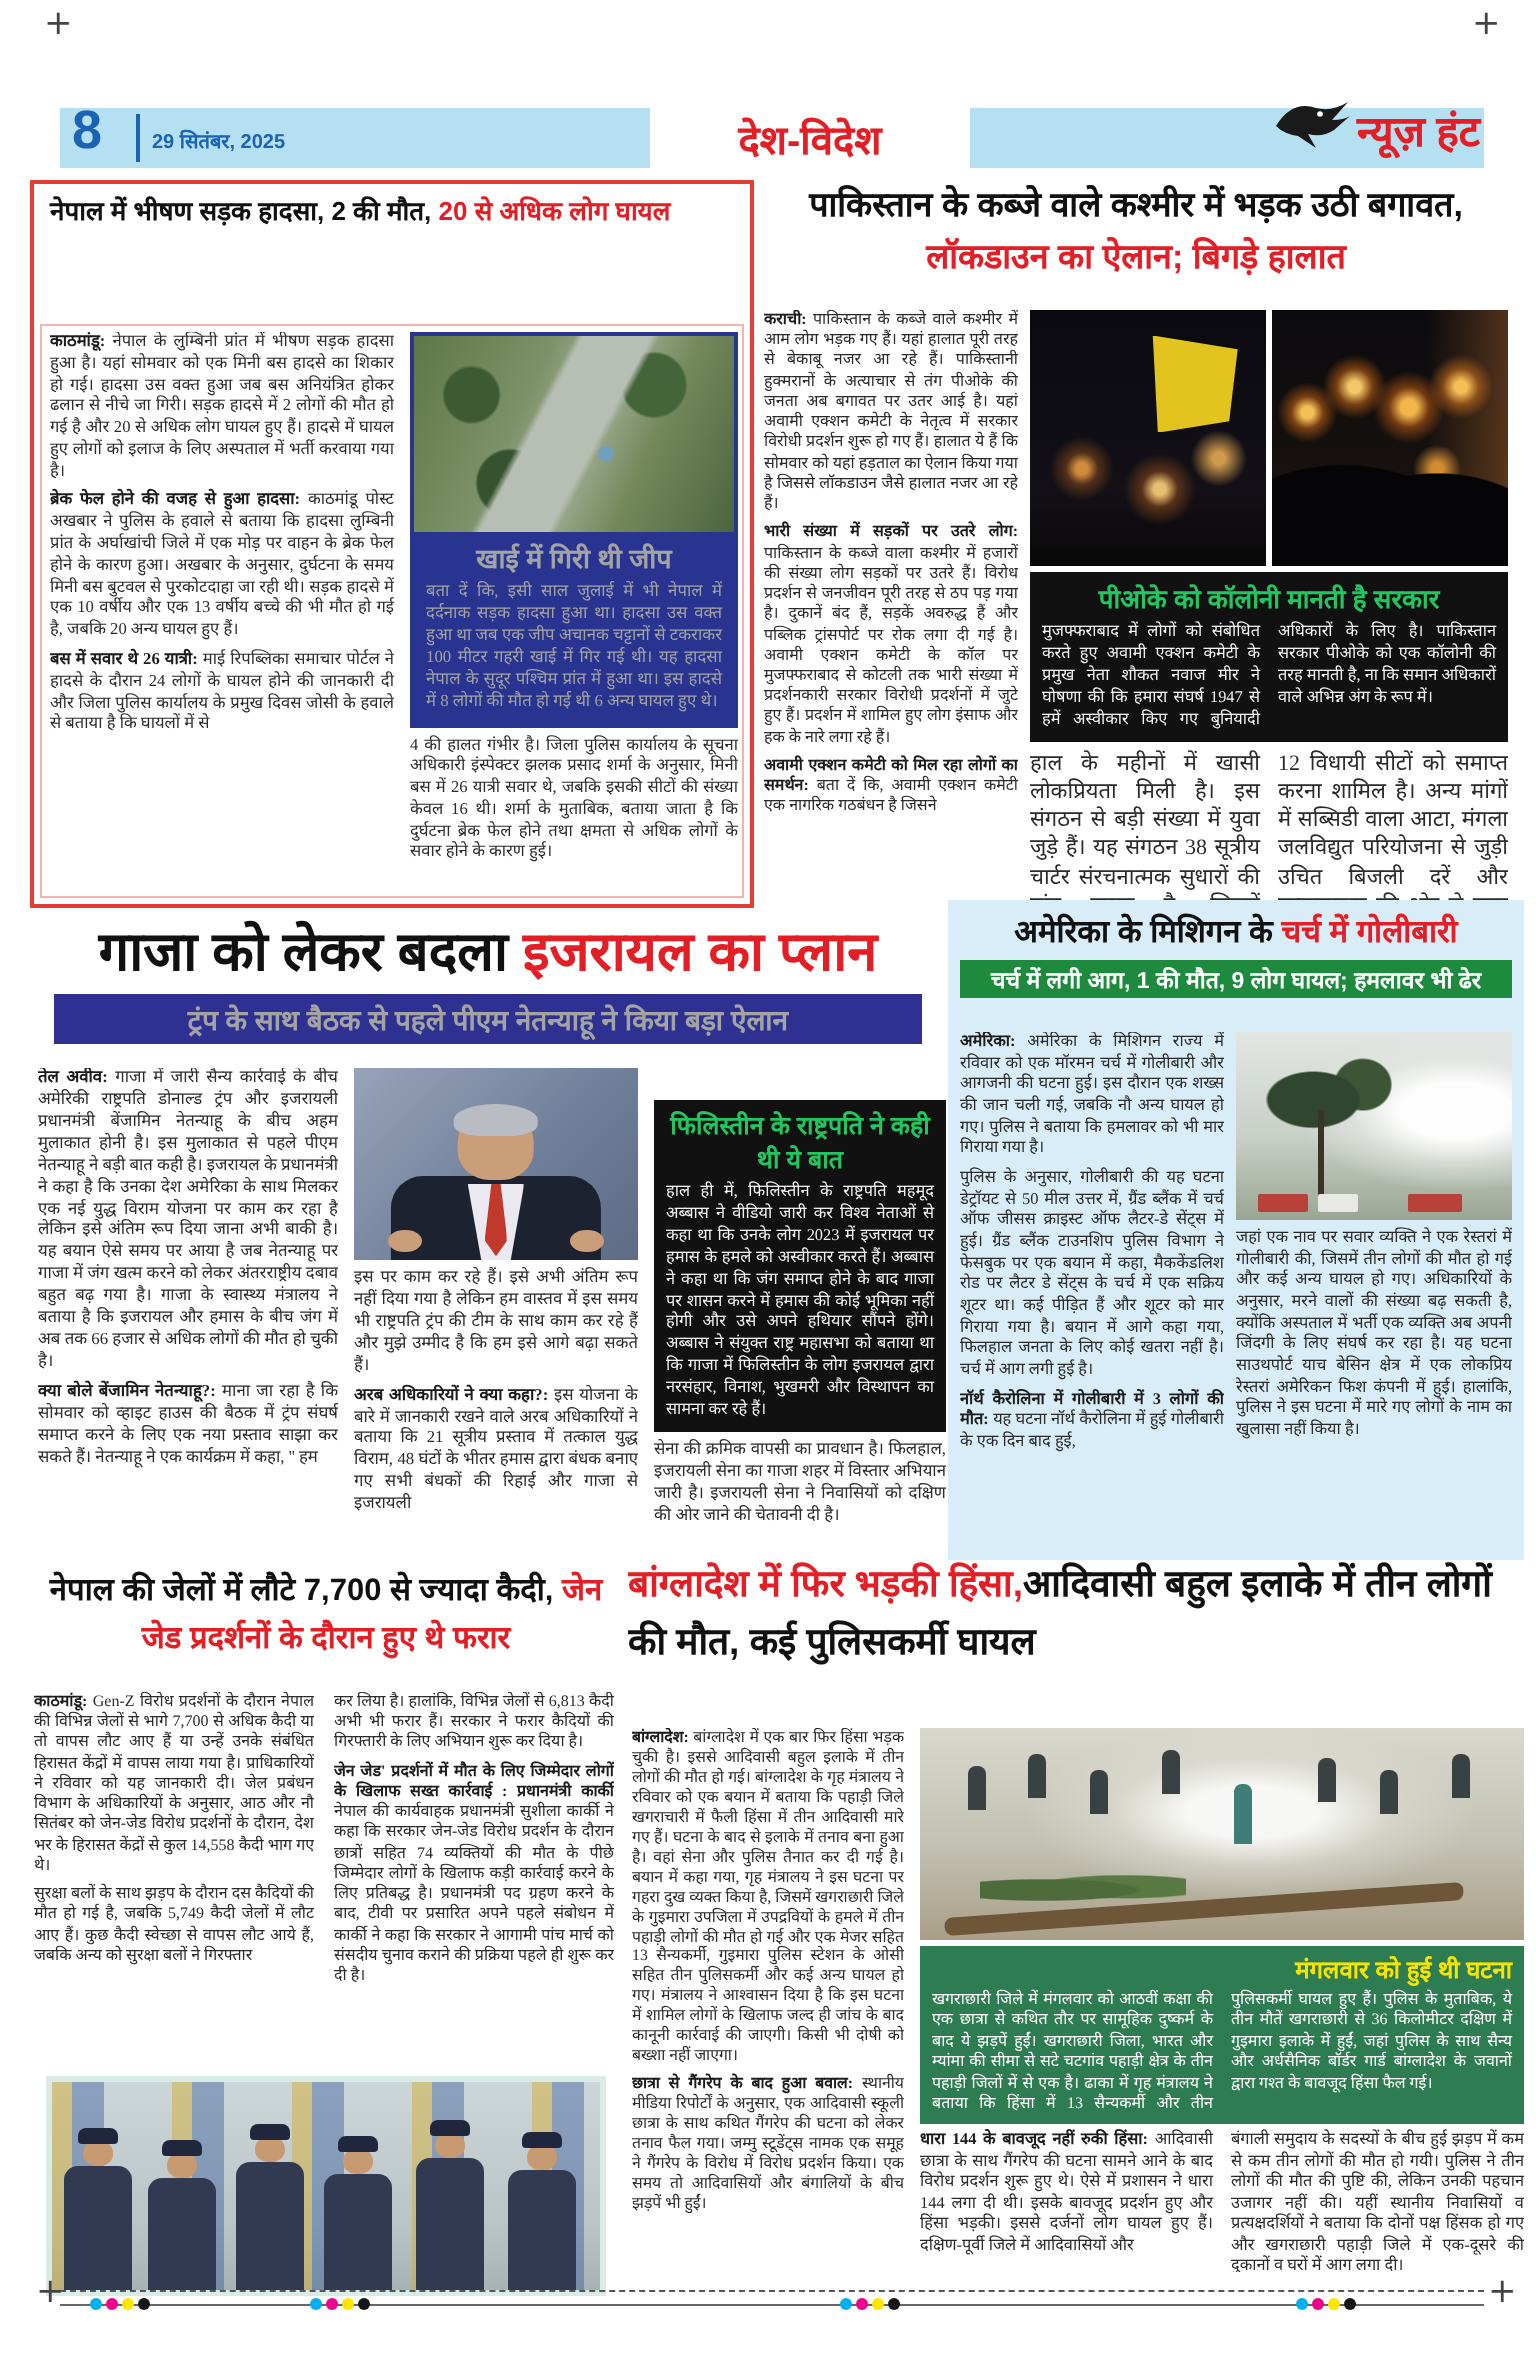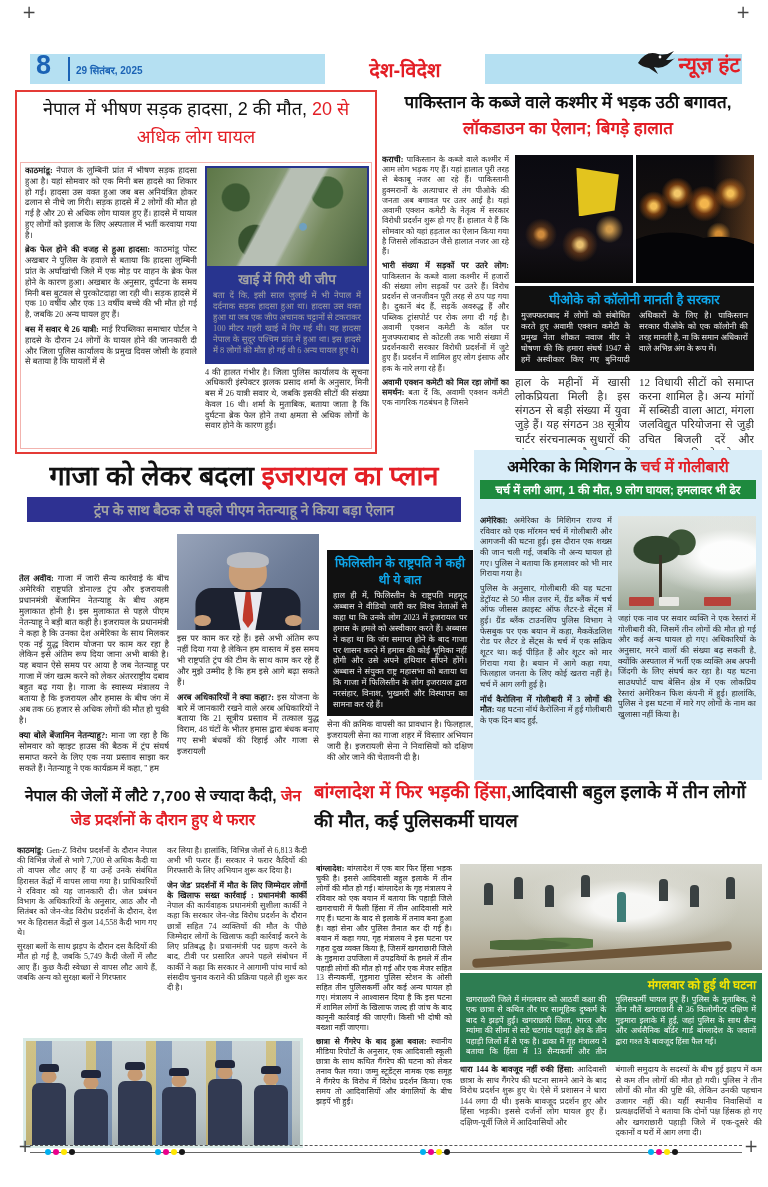--- a/index.html
+++ b/index.html
@@ -18,21 +18,21 @@
   .vline{position:absolute;left:38px;top:3px;width:2px;height:24px;background:#1b63b5;}
   .date{position:absolute;left:46px;top:9px;font-size:10px;font-weight:bold;color:#1b63b5;}
   .section-box{position:absolute;left:295px;top:0;width:160px;height:30px;background:#ffffff;
                display:flex;align-items:center;justify-content:center;color:#e31e25;
                font-size:20px;font-weight:bold;}
   .logo{position:absolute;right:2px;top:-6px;display:flex;align-items:center;gap:2px;}
   .logo-text{color:#e31e25;font-size:21px;font-weight:bold;}
 
   
   .a1{position:absolute;left:15px;top:90px;width:362px;height:364px;border:2px solid #e43b36;box-sizing:border-box;}
-  .a1 .hl{text-align:center;padding:4px 8px 0;font-size:18px;font-weight:normal;line-height:1.55;color:#111;}
+  .a1 .hl{padding:4px 8px 0;font-size:13px;font-weight:bold;line-height:1.55;color:#111;}
   .a1-body{position:absolute;left:3px;right:3px;top:70px;bottom:3px;border:1.5px solid #f2b3ae;padding:4px;overflow:hidden;}
   .a1-col1{position:absolute;left:4px;top:3px;width:172px;bottom:2px;font-size:8.3px;line-height:1.3;overflow:hidden;}
   .a1-colr{position:absolute;left:184px;width:164px;top:3px;bottom:2px;overflow:hidden;}
   .a1-media{border:2px solid #28348f;}
   .photo-crash{height:98px;background:
       linear-gradient(118deg, transparent 38%, #b7bfb4 40% 56%, transparent 58%),
       radial-gradient(circle at 18% 30%, #3d5a33 0 9%, transparent 10%),
       radial-gradient(circle at 75% 25%, #44653a 0 11%, transparent 12%),
       radial-gradient(circle at 30% 75%, #37522f 0 12%, transparent 13%),
       radial-gradient(circle at 60% 60%, #6fa0c0 0 3%, transparent 4%),
@@ -61,31 +61,31 @@
       radial-gradient(circle at 35% 30%, rgba(255,210,110,.95) 0 3px, rgba(220,110,20,.5) 9px, transparent 16px),
       radial-gradient(circle at 58% 38%, rgba(255,190,80,.95) 0 4px, rgba(210,100,20,.5) 10px, transparent 18px),
       radial-gradient(circle at 80% 30%, rgba(255,200,90,.95) 0 3px, rgba(220,120,30,.5) 9px, transparent 16px),
       radial-gradient(circle at 70% 62%, rgba(255,170,60,.8) 0 3px, transparent 12px),
       linear-gradient(to left, rgba(255,150,60,.28), transparent 35%),
       linear-gradient(#0b0a0e,#17120f 65%,#080708);}
   .pt-sil{position:absolute;left:0;right:0;bottom:0;height:46%;
       background:radial-gradient(ellipse at 30% 100%, #050507 0 60%, transparent 61%),
                  radial-gradient(ellipse at 70% 100%, #050507 0 55%, transparent 56%);}
   .blackbox{margin-top:3px;background:#111111;color:#f2f2f2;padding:4px 6px 5px;}
-  .blackbox .bt{color:#0ea5e9;font-size:13px;font-weight:bold;text-align:center;margin-bottom:3px;}
+  .blackbox .bt{color:#22c55e;font-size:13px;font-weight:bold;text-align:center;margin-bottom:3px;}
   .blackbox .bx{font-size:8.2px;line-height:1.33;text-align:justify;columns:2;column-gap:9px;}
   .a2-after{margin-top:4px;font-size:11px;line-height:1.3;columns:2;column-gap:9px;}
 
   
   .a3{position:absolute;left:15px;top:458px;width:458px;height:318px;overflow:hidden;}
   .a3 .hl{text-align:center;font-size:27px;font-weight:bold;line-height:1.35;color:#111;}
   .a3 .bar{margin:3px 12px 0;background:#2e3192;color:#a3a3a3;text-align:center;
            font-size:14px;font-weight:bold;padding:3px 0;}
   .a3-body{position:absolute;left:4px;right:4px;top:74px;bottom:0;}
-  .a3-col1{position:absolute;left:0;top:2px;width:150px;bottom:0;font-size:8.4px;line-height:1.3;overflow:hidden;margin-top:40px;}
+  .a3-col1{position:absolute;left:0;top:2px;width:150px;bottom:0;font-size:8.4px;line-height:1.3;overflow:hidden;}
   .a3-mid{position:absolute;left:158px;top:2px;width:142px;bottom:0;overflow:hidden;font-size:8.4px;line-height:1.3;}
   .photo-netanyahu{position:relative;height:96px;margin-bottom:4px;overflow:hidden;
       background:linear-gradient(135deg,#97a3b9,#6e7d98 60%,#5d6b85);}
   .nt-body{position:absolute;bottom:0;left:50%;transform:translateX(-50%);width:74%;height:44%;
       background:#1d2230;border-radius:16px 16px 0 0;}
   .nt-shirt{position:absolute;bottom:0;left:50%;transform:translateX(-50%);width:20%;height:40%;
       background:#e9e9ef;clip-path:polygon(0 0,100% 0,76% 100%,24% 100%);}
   .nt-tie{position:absolute;bottom:2%;left:50%;transform:translateX(-50%);width:8%;height:38%;
       background:#c0392b;clip-path:polygon(30% 0,70% 0,100% 78%,50% 100%,0 78%);}
   .nt-head{position:absolute;bottom:42%;left:50%;transform:translateX(-50%);width:27%;height:36%;

